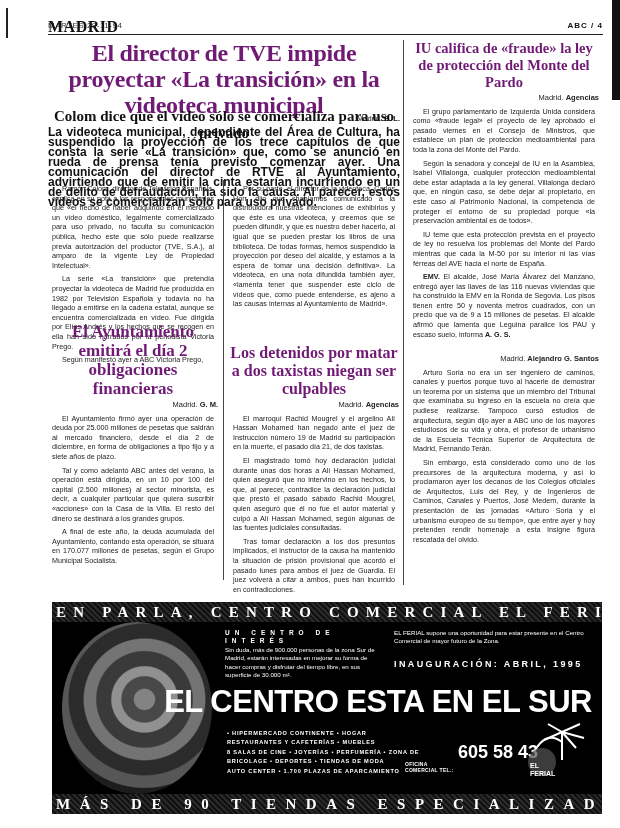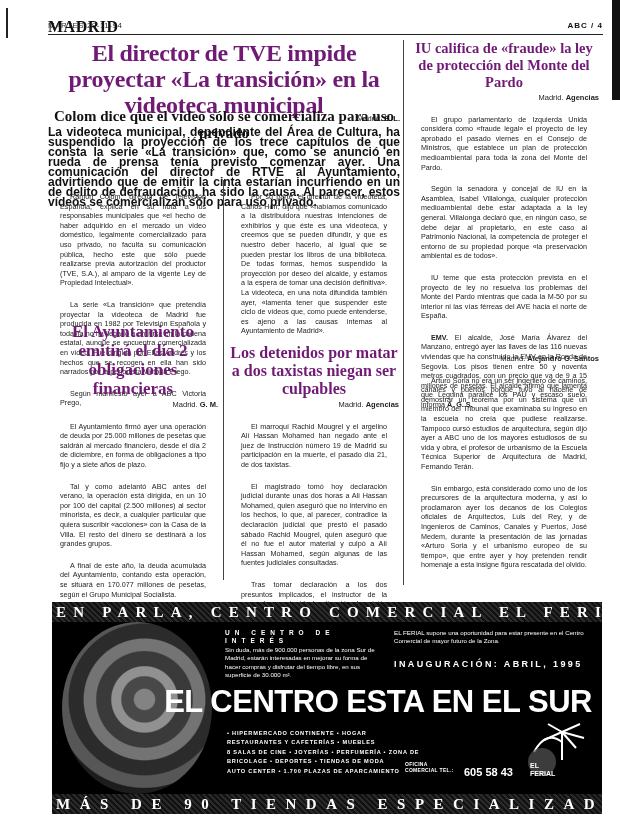--- a/index.html
+++ b/index.html
@@ -11,21 +11,21 @@
   .edge-right { position: absolute; right: 0; top: 0; width: 8px; height: 100px; background: #111; }
   .masthead {
     position: absolute; left: 48px; top: 18px; width: 555px; height: 16px;
     border-bottom: 1.5px solid #222;
   }
   .mh-date { position: absolute; left: 0; top: 3px; font-size: 8px; letter-spacing: 0.5px; color: #333; }
   .mh-section { position: absolute; left: 0; right: 0; top: 0; text-align: left; font-family: Liberation Serif, serif; font-weight: bold; font-size: 16px; letter-spacing: 0.5px; }
   .mh-page { position: absolute; right: 0; top: 3px; font-size: 8px; letter-spacing: 1px; font-weight: bold; }
 
   .col { position: absolute; font-size: 7.2px; line-height: 9.6px; text-align: justify; color: #222; }
-  .col p { margin: 12px; text-indent: 10px; }
+  .col p { margin: 4px; text-indent: 10px; }
   .rule-v { position: absolute; width: 1px; background: #444; }
 
   .hl-serif { font-family: "Liberation Serif", serif; font-weight: bold; text-align: center; color: #701a75; margin: 0; }
   .byline { text-align: right; font-size: 7.5px; margin: 2px 0 3px 0; }
   .byline b { font-weight: bold; }
 
   #main-headline { position: absolute; left: 48px; top: 40px; width: 352px; font-size: 24px; line-height: 26px; letter-spacing: -0.3px; }
   #main-subhead { position: absolute; left: 48px; top: 96px; width: 352px; font-size: 15px; font-family: "Liberation Serif", serif; font-weight: bold; text-align: center; margin-top: 12px; }
   #main-byline { position: absolute; left: 48px; top: 112px; width: 352px; }
   #main-lead { position: absolute; left: 48px; top: 127px; width: 352px; font-size: 12px; line-height: 10px; font-weight: bold; text-align: justify; }
@@ -36,21 +36,21 @@
   .ad-top-banner { position: absolute; left: 0; top: 0; width: 100%; height: 20px; background: repeating-linear-gradient(45deg,#2a2a2a 0 2px,#111 2px 4px); font-family: "Liberation Serif", serif; font-weight: bold; font-size: 15px; letter-spacing: 7.2px; white-space: nowrap; line-height: 20px; padding-left: 4px; }
   .ad-bottom-banner { position: absolute; left: 0; bottom: 0; width: 100%; height: 20px; background: repeating-linear-gradient(45deg,#2a2a2a 0 2px,#111 2px 4px); font-family: "Liberation Serif", serif; font-weight: bold; font-size: 15px; letter-spacing: 9.5px; white-space: nowrap; line-height: 20px; padding-left: 4px; }
   .ad-globe { position: absolute; left: 10px; top: 20px; width: 150px; height: 172px; border-radius: 50%; background: radial-gradient(circle at 55% 45%, #9a9a9a 0 8%, #555 9% 18%, #aaa 19% 26%, #444 27% 38%, #888 39% 48%, #333 49% 60%, #666 61% 70%, #222 71%); opacity: 0.85; }
   .ad-interest { position: absolute; left: 173px; top: 27px; width: 150px; font-size: 6.2px; line-height: 8.4px; }
   .ad-interest .t { letter-spacing: 5px; font-weight: bold; font-size: 6.5px; }
   .ad-feria { position: absolute; left: 342px; top: 27px; width: 204px; font-size: 6.2px; line-height: 8.4px; }
   .ad-inaug { position: absolute; left: 342px; top: 57px; width: 204px; font-size: 9px; font-weight: bold; letter-spacing: 2.4px; white-space: nowrap; }
   .ad-slogan { position: absolute; left: 80px; top: 82px; width: 460px; text-align: right; font-size: 31px; font-weight: bold; letter-spacing: -0.5px; white-space: nowrap; }
   .ad-list { position: absolute; left: 175px; top: 127px; width: 160px; font-size: 5.6px; line-height: 9.4px; font-weight: bold; letter-spacing: 0.8px; white-space: nowrap; }
   .ad-office { position: absolute; left: 353px; top: 159px; font-size: 5px; line-height: 6px; font-weight: bold; letter-spacing: 0.3px; }
-  .ad-phone { position: absolute; left: 406px; top: 164px; font-size: 11px; font-weight: bold; margin-left: 6px; }
+  .ad-phone { position: absolute; left: 406px; top: 140px; font-size: 18px; font-weight: bold; }
   .ad-logo { position: absolute; left: 470px; top: 120px; width: 70px; height: 72px; }
   .ad-logo-text { position: absolute; left: 478px; top: 160px; font-size: 7px; font-weight: bold; line-height: 8px; }
   .ad-side { position: absolute; left: 2px; top: 140px; font-size: 4px; writing-mode: vertical-rl; color: #aaa; }
 </style>
 </head>
 <body>
 
 <div class="edge-left"></div>
 <div class="edge-right"></div>
 

